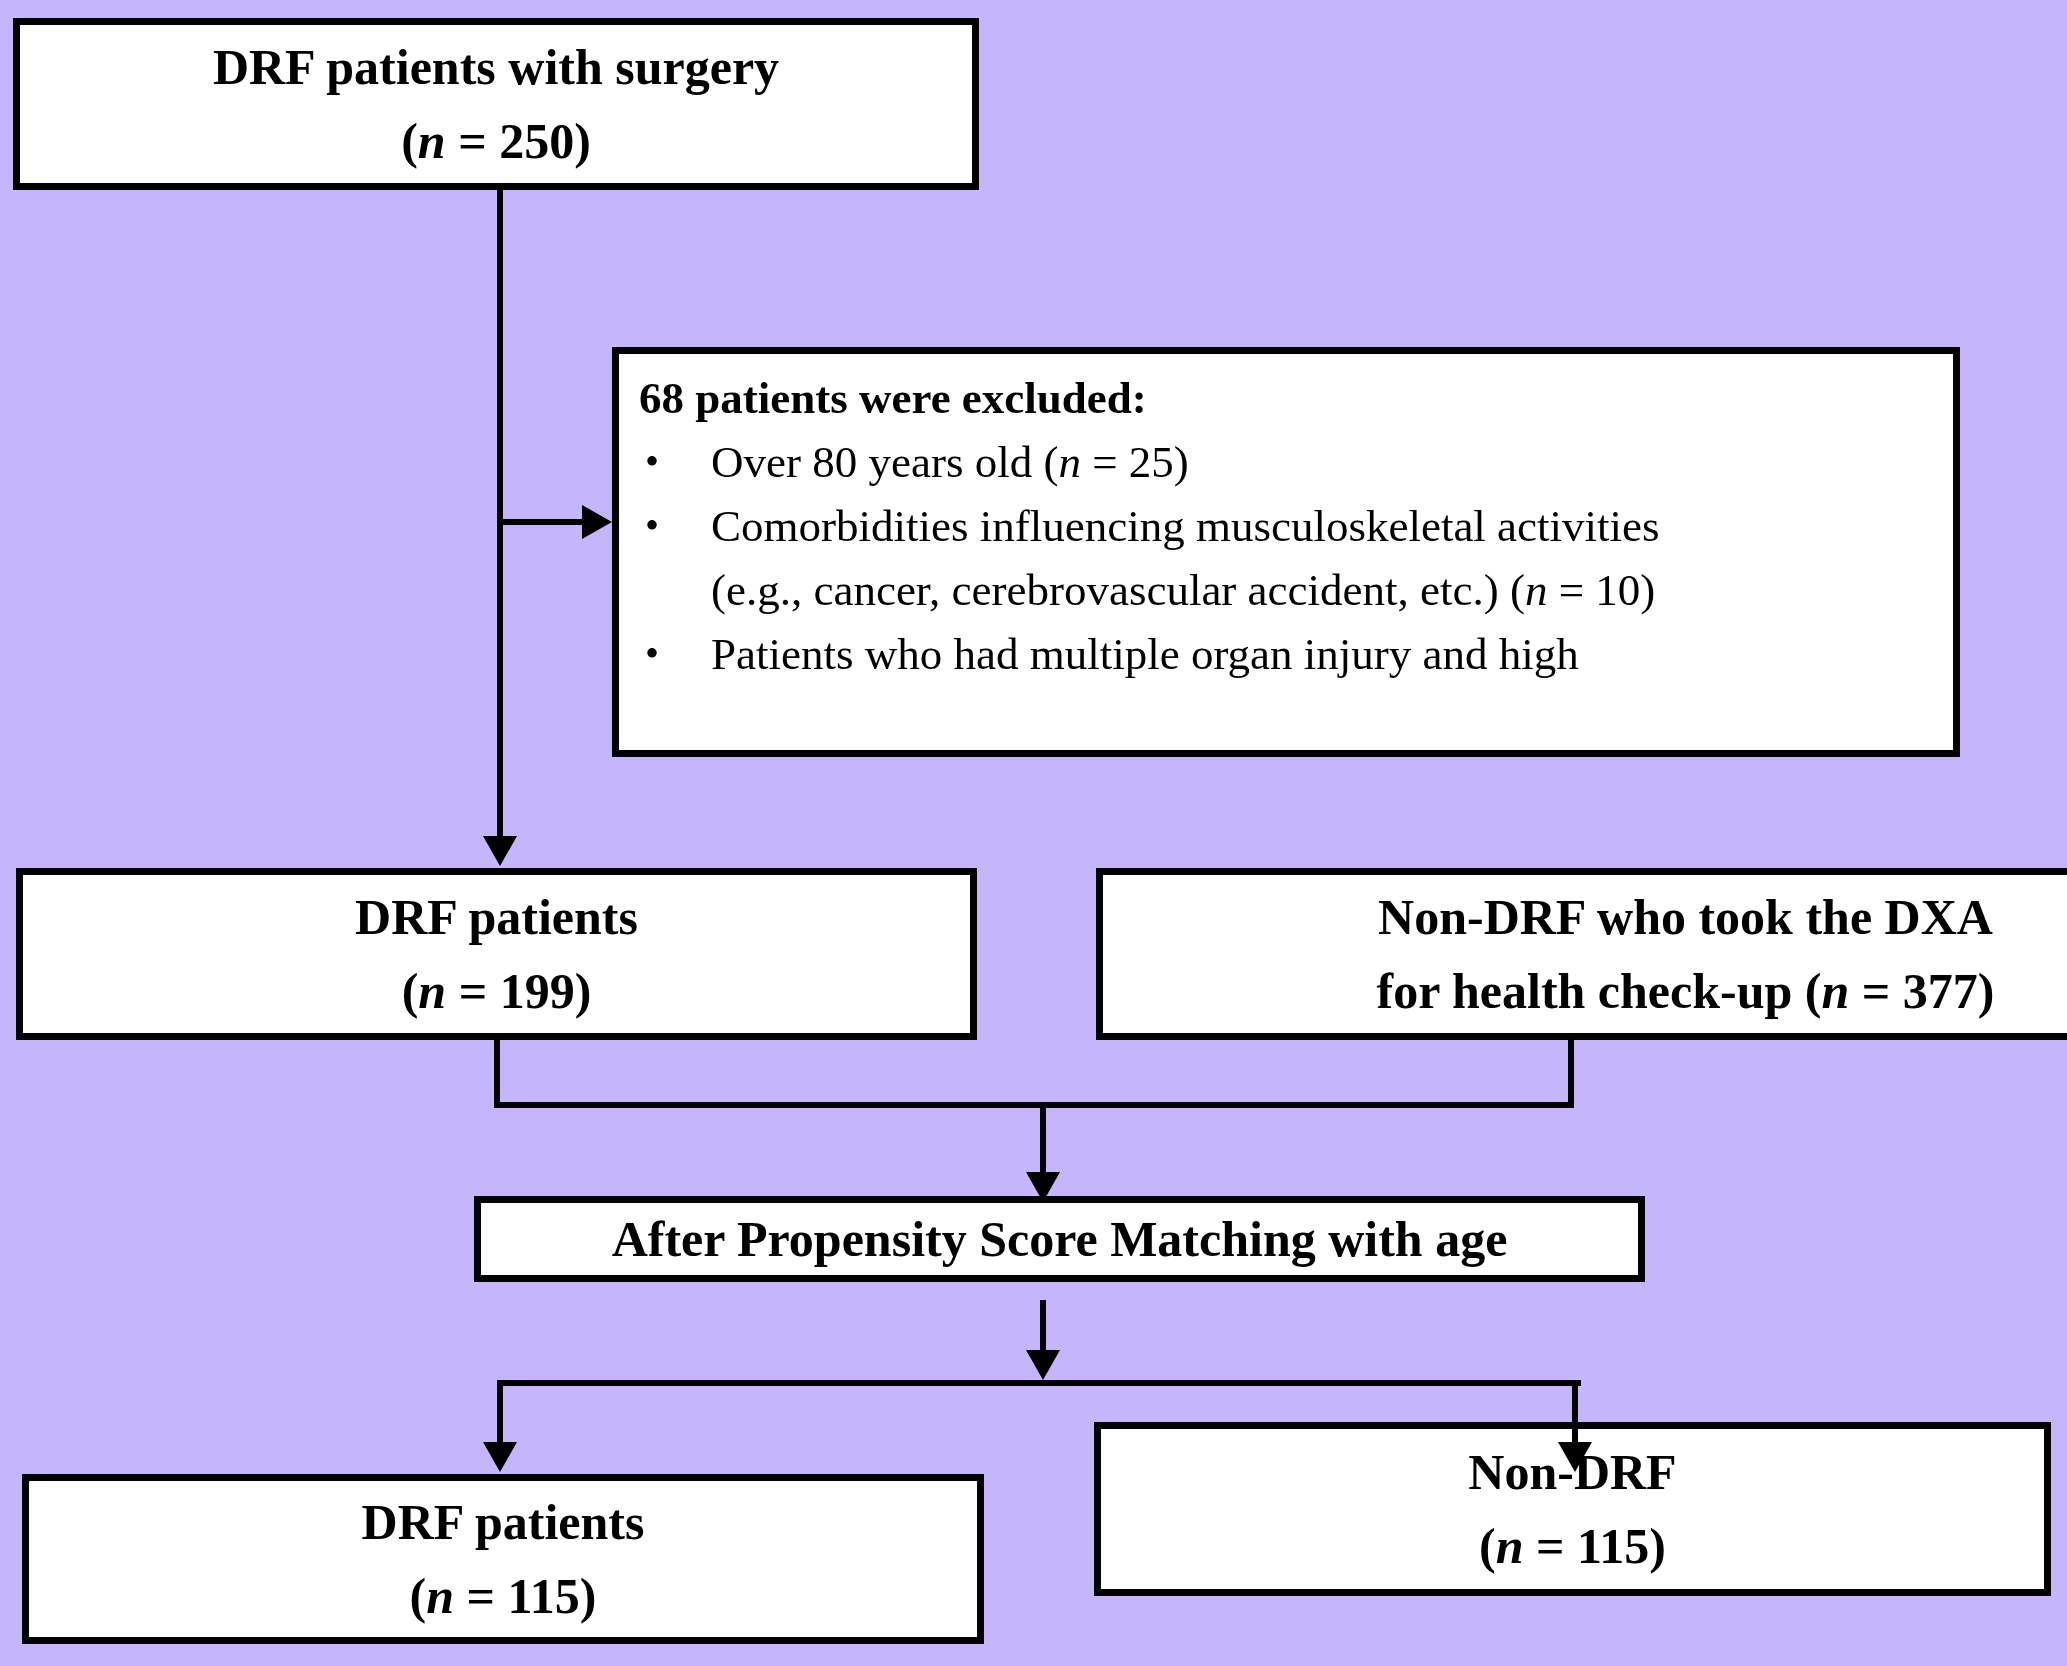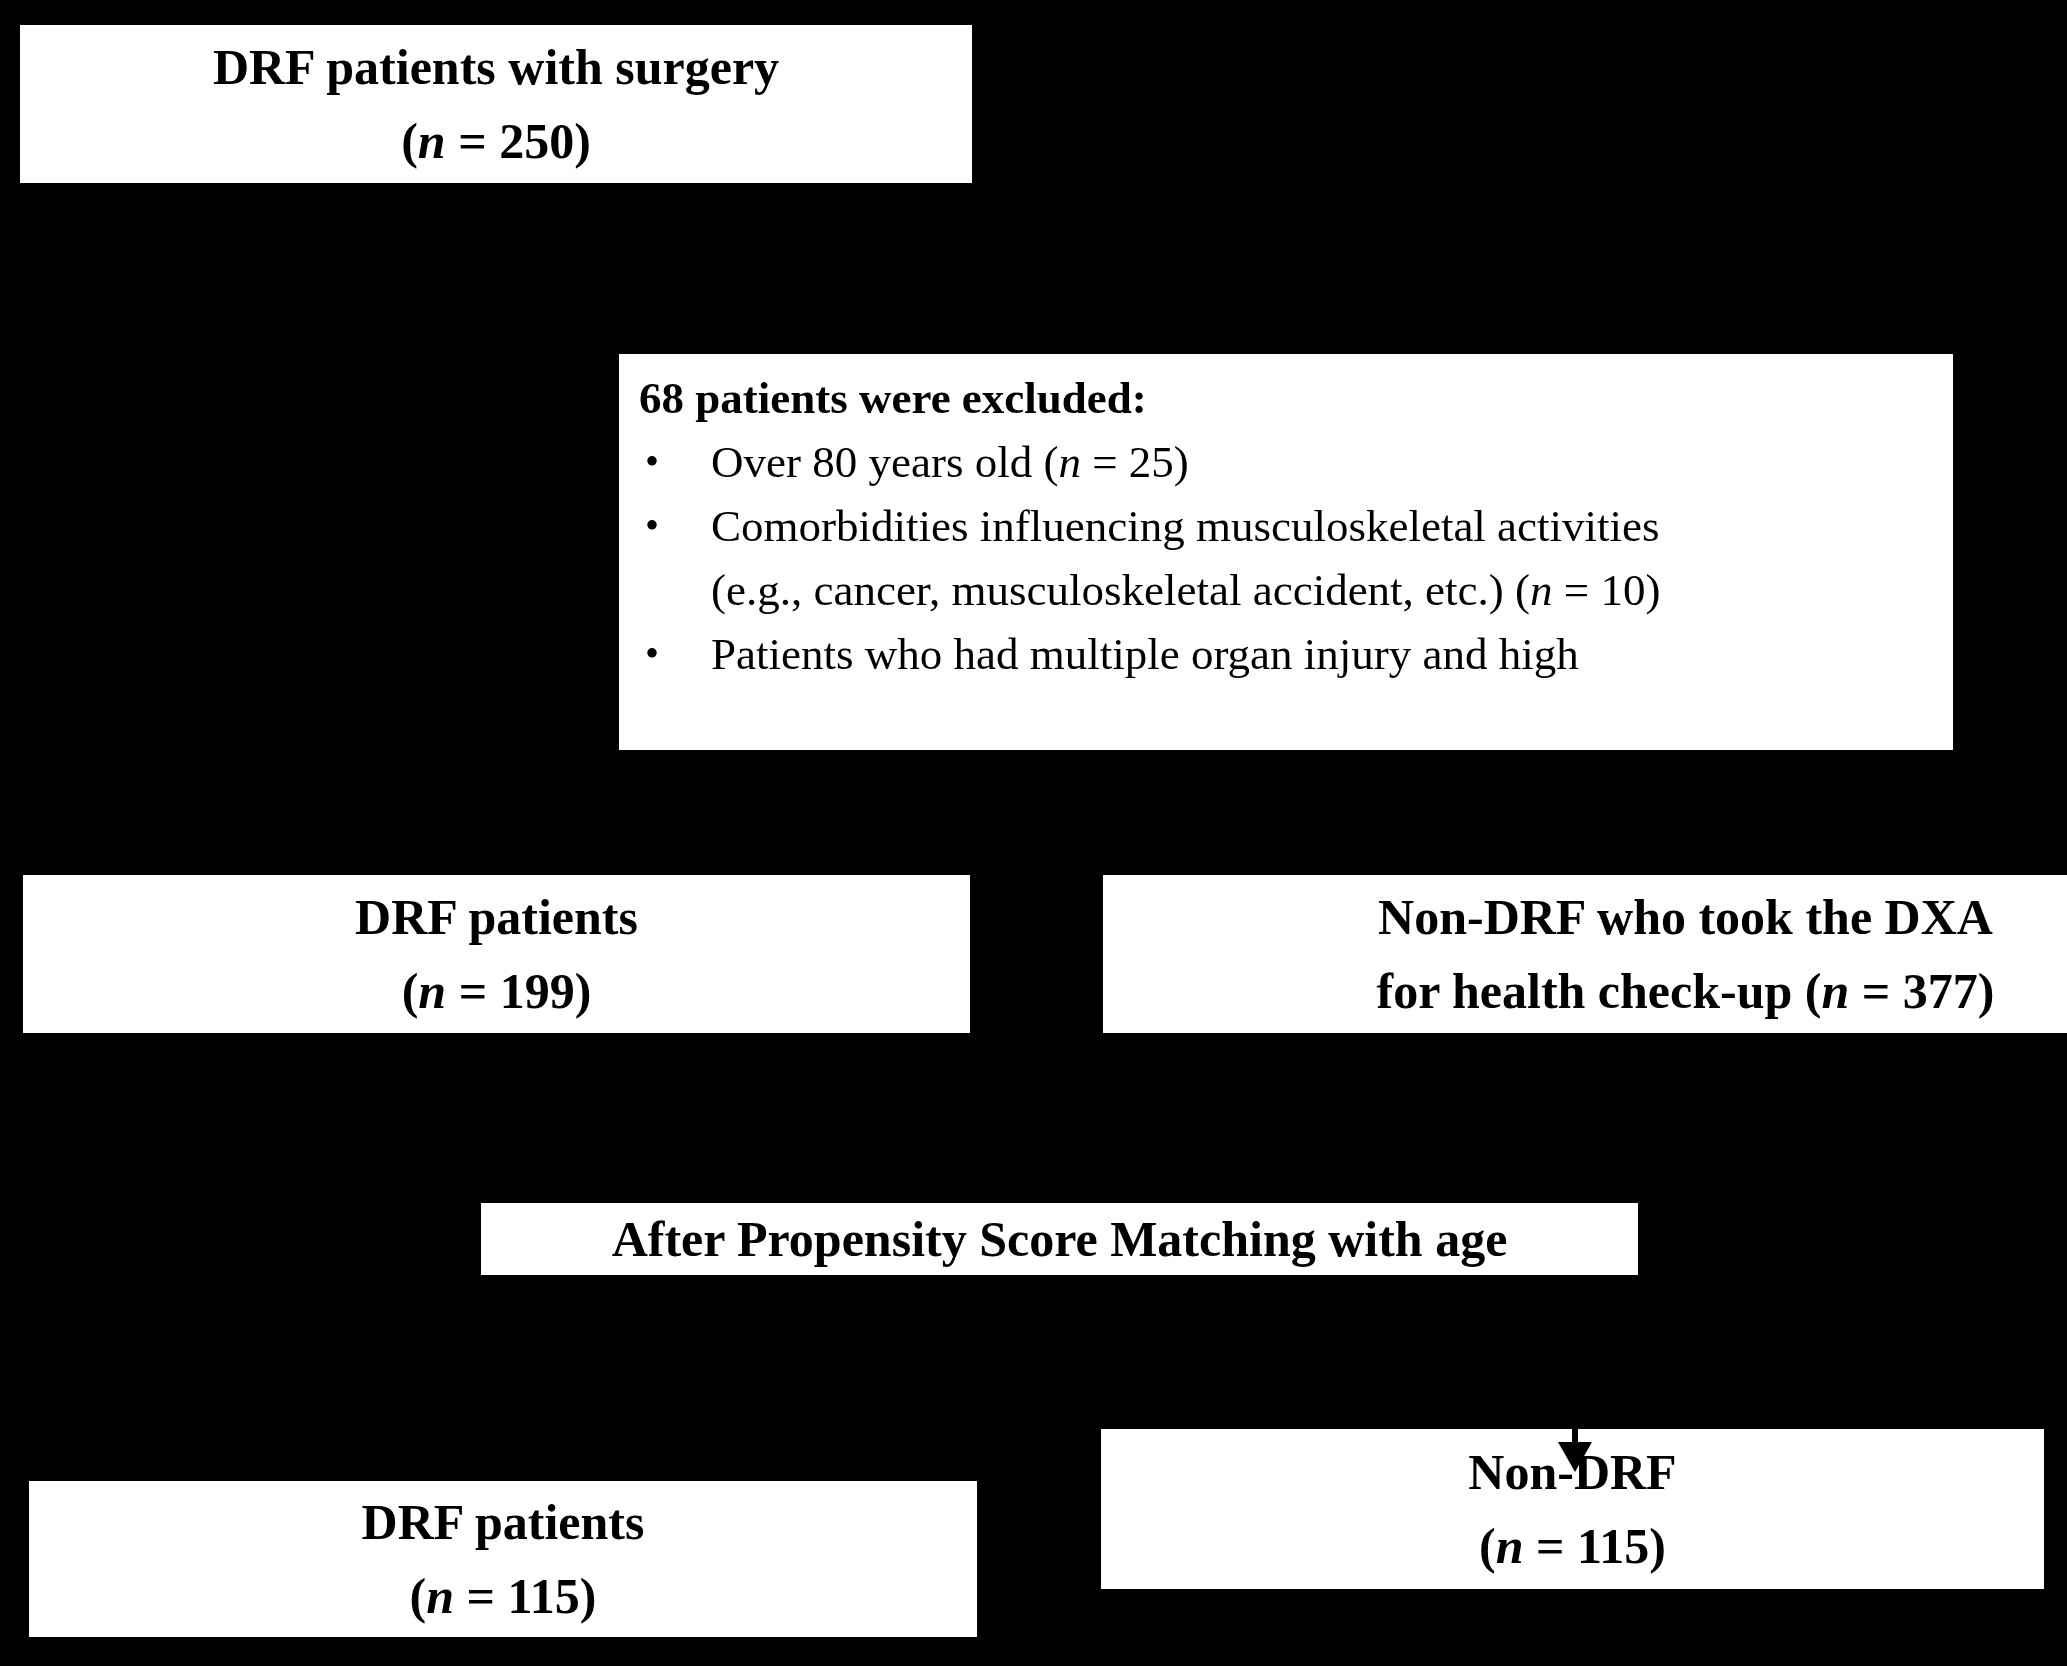--- a/index.html
+++ b/index.html
@@ -1,20 +1,20 @@
 <!DOCTYPE html>
 <html><head>
 <meta charset="utf-8">
 <title>Diagram</title>
 <style>
   html,body{margin:0;padding:0;background:#ffffff;}
   .canvas{
     position:relative;
     width:2067px;height:1666px;
-    background:#000000;
+    background:#c4b5fd;
     color:#000000;
     font-family:"Liberation Serif","DejaVu Serif",serif;
     overflow:hidden;
   }
   .canvas *{box-sizing:border-box;}
   .box{
     position:absolute;
     background:#ffffff;
     border:7px solid #000000;
     display:flex;
@@ -90,21 +90,21 @@
         <li>
           <span class="bullet">•</span>
           <div class="btext">
             <div class="tline"><span>Over 80 years old (</span><span class="it">n</span><span> = 25)</span></div>
           </div>
         </li>
         <li>
           <span class="bullet">•</span>
           <div class="btext">
             <div class="tline"><span>Comorbidities influencing musculoskeletal activities</span></div>
-            <div class="tline"><span>(e.g., cancer, musculoskeletal accident, etc.) (</span><span class="it">n</span><span> = 10)</span></div>
+            <div class="tline"><span>(e.g., cancer, cerebrovascular accident, etc.) (</span><span class="it">n</span><span> = 10)</span></div>
           </div>
         </li>
         <li>
           <span class="bullet">•</span>
           <div class="btext">
             <div class="tline"><span>Patients who had multiple organ injury and high</span></div>
           </div>
         </li>
       </ul>
   </div>

